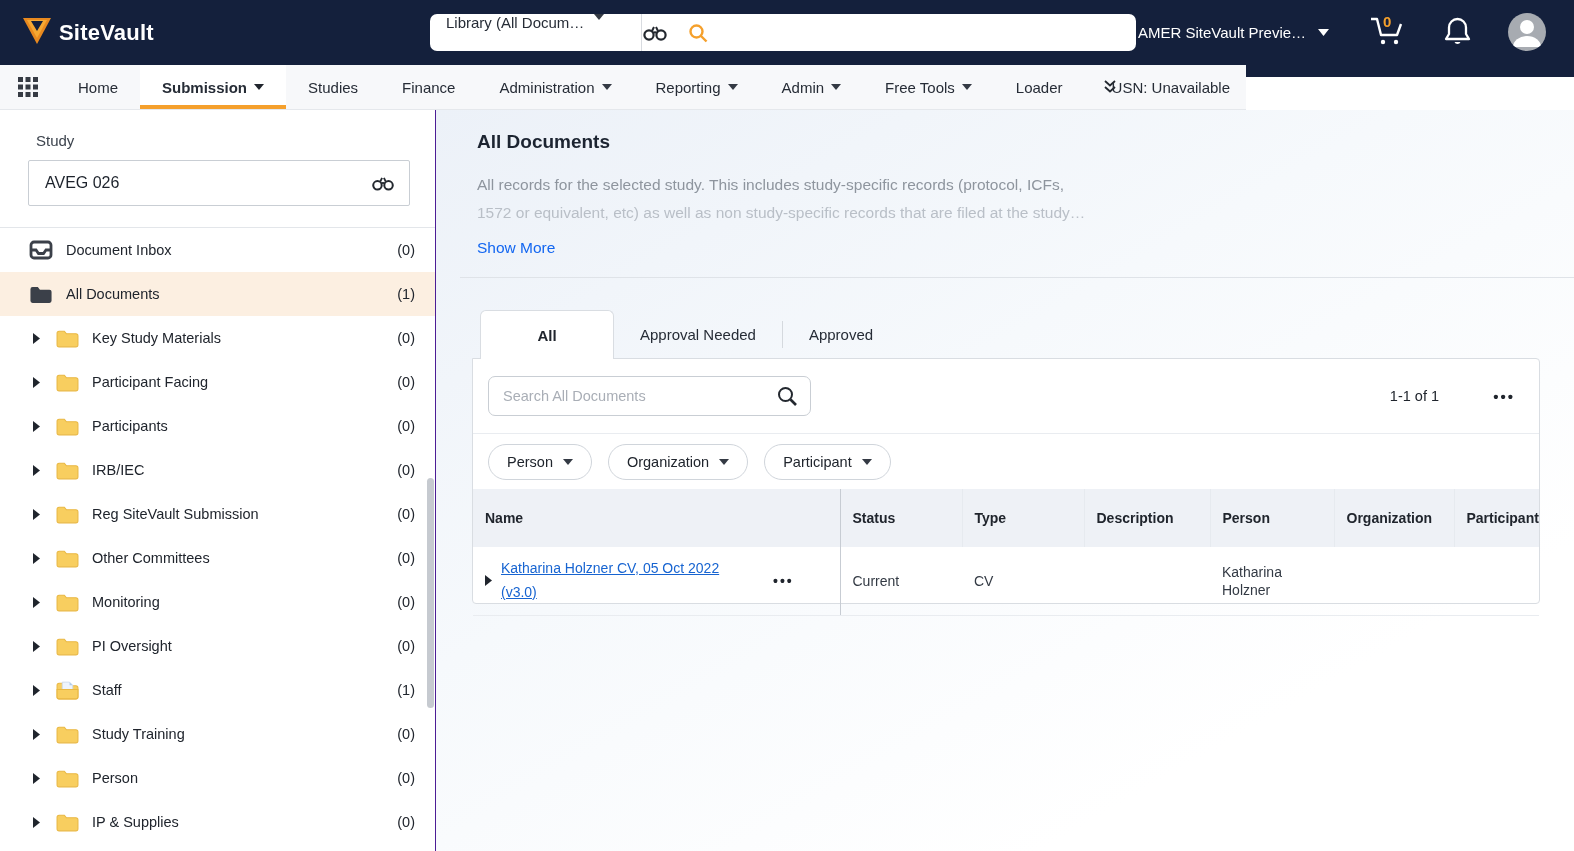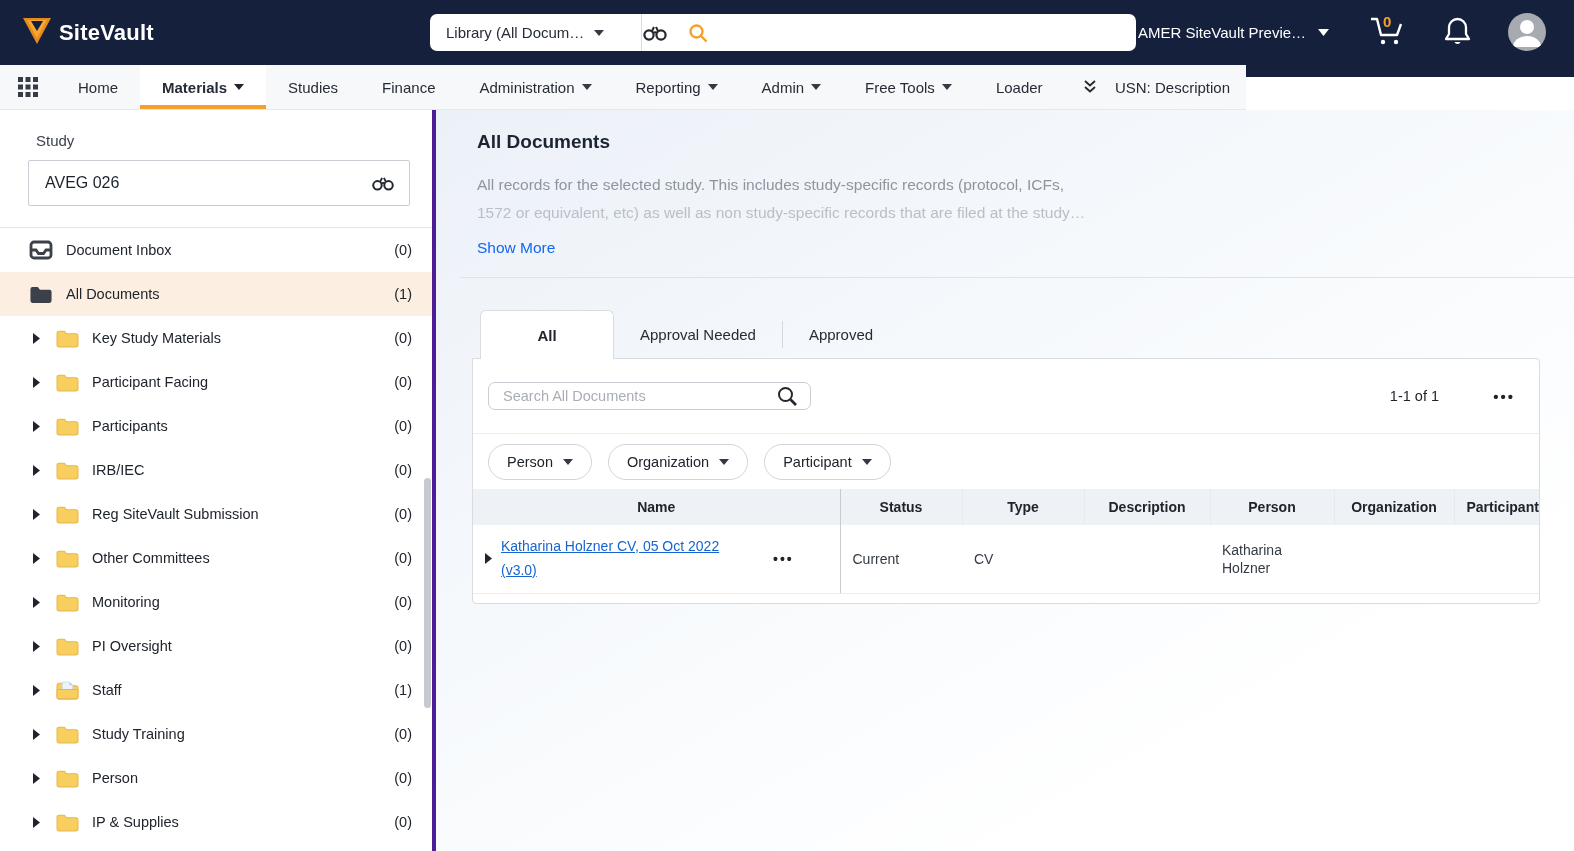--- a/index.html
+++ b/index.html
@@ -5,21 +5,21 @@
   * { margin:0; padding:0; box-sizing:border-box; }
   html,body { width:1574px; height:851px; overflow:hidden;
     font-family:"Liberation Sans", sans-serif; background:#fff; }
 
   
   .topbar { position:absolute; left:0; top:0; width:1574px; height:77px; background:#14203c; }
   .logo { position:absolute; left:22px; top:0; height:65px; display:flex; align-items:center; gap:7px; }
   .logo-text { color:#fff; font-size:22px; font-weight:700; letter-spacing:.2px; }
   .global-search { position:absolute; left:430px; top:14px; width:706px; height:37px;
     background:#fff; border-radius:7px; display:flex; align-items:center; }
-  .lib-select { width:212px; height:100%; display:flex; align-items:center; gap:10px;
+  .lib-select { width:212px; height:100%; display:flex; gap:10px;
     padding:0 8px 0 16px; border-right:1px solid #d8dbe0; cursor:pointer; }
   .lib-select span { font-size:15px; color:#262c36; white-space:nowrap; overflow:hidden; }
   .global-search input { flex:1; border:none; outline:none; font-size:15px; color:#262c36;
     padding:0 10px 0 14px; font-family:"Liberation Sans",sans-serif; background:transparent; }
   .global-search input::placeholder { color:#8d939c; }
   .gs-icon { display:flex; align-items:center; justify-content:center; height:100%; cursor:pointer; }
   .vault-select { position:absolute; left:1138px; top:0; height:65px; width:206px;
     display:flex; align-items:center; gap:12px; cursor:pointer; }
   .vault-select span.vname { color:#fff; font-size:15px; white-space:nowrap; overflow:hidden; max-width:168px; }
   .cart { position:absolute; left:1367px; top:15px; width:44px; height:36px; cursor:pointer; }
@@ -34,21 +34,21 @@
   .grid-btn { width:56px; display:flex; align-items:center; justify-content:center; cursor:pointer; }
   .nav-item { display:flex; align-items:center; gap:7px; padding:0 22px; font-size:15px;
     color:#262c36; cursor:pointer; white-space:nowrap; }
   .nav-item.active { background:#fff; font-weight:700; border-bottom:4px solid #f5a02c; padding-top:4px; }
   .nav-more { display:flex; align-items:center; padding:0 18px; cursor:pointer; }
   .usn { position:absolute; right:16px; top:0; height:45px; display:flex; align-items:center;
     font-size:15px; color:#262c36; }
 
   
   .sidebar { position:absolute; left:0; top:110px; width:436px; height:741px; background:#fff;
-    border-right:4px solid #4c1d95; }
+    border-right:1px solid #4c1d95; }
   .study-label { position:absolute; left:36px; top:22px; font-size:15px; color:#3c434d; }
   .study-input { position:absolute; left:28px; top:50px; width:382px; height:46px;
     border:1px solid #c9ced4; border-radius:2px; background:#fff; display:flex; align-items:center; }
   .study-input input { flex:1; border:none; outline:none; font-size:16px; color:#1d232c;
     padding:0 10px 0 16px; font-family:"Liberation Sans",sans-serif; }
   .study-input .gs-icon { padding-right:14px; }
   .tree { position:absolute; left:0; top:117px; width:100%; border-top:1px solid #e3e6ea; }
   .tree-row { height:44px; display:flex; align-items:center; cursor:pointer; position:relative; }
   .tree-row.selected { background:#fcefe1; }
   .tree-icon-main { width:24px; margin-left:29px; display:flex; justify-content:center; }
@@ -72,36 +72,36 @@
   .tab-active { width:134px; background:#fff; border:1px solid #d9dde2; border-bottom:none;
     border-radius:6px 6px 0 0; display:flex; align-items:center; justify-content:center;
     font-size:15px; font-weight:700; color:#20252d; cursor:pointer; }
   .tab-item { display:flex; align-items:center; padding:0 26px; font-size:15px; color:#262c36; cursor:pointer; }
   .tab-sep { width:1px; background:#d5d9de; margin:11px 0; }
 
   .panel { position:absolute; left:36px; top:248px; width:1068px; height:246px; background:#fff;
     border:1px solid #d9dde2; border-radius:0 4px 4px 4px; z-index:1; }
   .toolbar { position:relative; height:75px; border-bottom:1px solid #e9ecf0;
     display:flex; align-items:center; }
-  .panel-search { margin-left:15px; width:323px; height:28px; border:1px solid #c9ced4;
+  .panel-search { margin-left:15px; width:323px; height:40px; border:1px solid #c9ced4;
     border-radius:7px; display:flex; align-items:center; background:#fff;gap:40px; }
   .panel-search input { flex:1; border:none; outline:none; font-size:14.5px; color:#20252d;
     padding:0 8px 0 14px; font-family:"Liberation Sans",sans-serif; }
   .panel-search input::placeholder { color:#a9aeb6; }
   .panel-search .gs-icon { padding-right:12px; }
   .pagination { position:absolute; right:100px; font-size:14.5px; color:#20252d; }
   .panel-menu { position:absolute; right:24px; font-size:15px; letter-spacing:2px;
     color:#20252d; font-weight:700; cursor:pointer; }
   .filterbar { height:55px; display:flex; align-items:center; gap:16px; padding-left:15px; }
   .pill { height:36px; border:1px solid #d0d5db; border-radius:18px; background:#fff;
     display:flex; align-items:center; gap:10px; padding:0 18px; font-size:14.5px; color:#20252d;
     cursor:pointer; font-family:"Liberation Sans",sans-serif; }
 
   table.doc-table { width:100%; border-collapse:collapse; table-layout:fixed; }
-  .doc-table th { background:#eef1f6; height:36px; text-align:center; font-size:14px; font-weight:700;
+  .doc-table th { background:#eef1f6; height:58px; text-align:left; font-size:14px; font-weight:700;
     color:#20252d; padding:0 12px; border-right:1px solid #e6eaef; }
   .doc-table th.name-col, .doc-table td.name-col { border-right:1px solid #c7ccd3; }
   .doc-table th:last-child { border-right:none; }
   .doc-table td { height:68px; font-size:14px; color:#333a44; padding:0 12px; vertical-align:middle;
     border-bottom:1px solid #e9ecf0; }
   .name-cell { display:flex; align-items:center; gap:8px; }
   .name-cell .row-caret { flex:0 0 8px; cursor:pointer; }
   .doc-link { color:#1764d1; text-decoration:underline; width:238px; line-height:1.7;
     font-size:14px; cursor:pointer; }
   .row-menu { margin-left:26px; font-size:14px; letter-spacing:2px; color:#20252d;
@@ -189,21 +189,21 @@
         <rect x="2" y="17" width="5" height="5"></rect>
           <rect x="9.5" y="17" width="5" height="5"></rect>
           <rect x="17" y="17" width="5" height="5"></rect>
       </g>
     </svg>
   </div>
   <div class="nav-item">
     <span>Home</span>
   </div>
   <div class="nav-item active">
-    <span>Materials</span>
+    <span>Submission</span>
     <svg width="10" height="6">
         <path d="M0 0 L10 0 L5 6 Z" fill="#20252d"></path>
       </svg>
   </div>
   <div class="nav-item">
     <span>Studies</span>
   </div>
   <div class="nav-item">
     <span>Finance</span>
   </div>
@@ -232,21 +232,21 @@
       </svg>
   </div>
   <div class="nav-item">
     <span>Loader</span>
   </div>
   <div class="nav-more">
     <svg width="14" height="14" viewBox="0 0 14 14">
       <path d="M2 1 L7 5.5 L12 1 M2 7 L7 11.5 L12 7" fill="none" stroke="#23282f" stroke-width="1.8"></path>
     </svg>
   </div>
-  <div class="usn">USN: Description</div>
+  <div class="usn">USN: Unavailable</div>
 </div>
 
 <div class="sidebar">
   <div class="study-label">Study</div>
   <div class="study-input">
     <input type="text" value="AVEG 026" style="">
     <span class="gs-icon">
       <svg width="24" height="15" viewBox="0 0 26 16">
         <circle cx="7" cy="10" r="4.6" fill="none" stroke="#23282f" stroke-width="2.2"></circle>
         <circle cx="19" cy="10" r="4.6" fill="none" stroke="#23282f" stroke-width="2.2"></circle>

